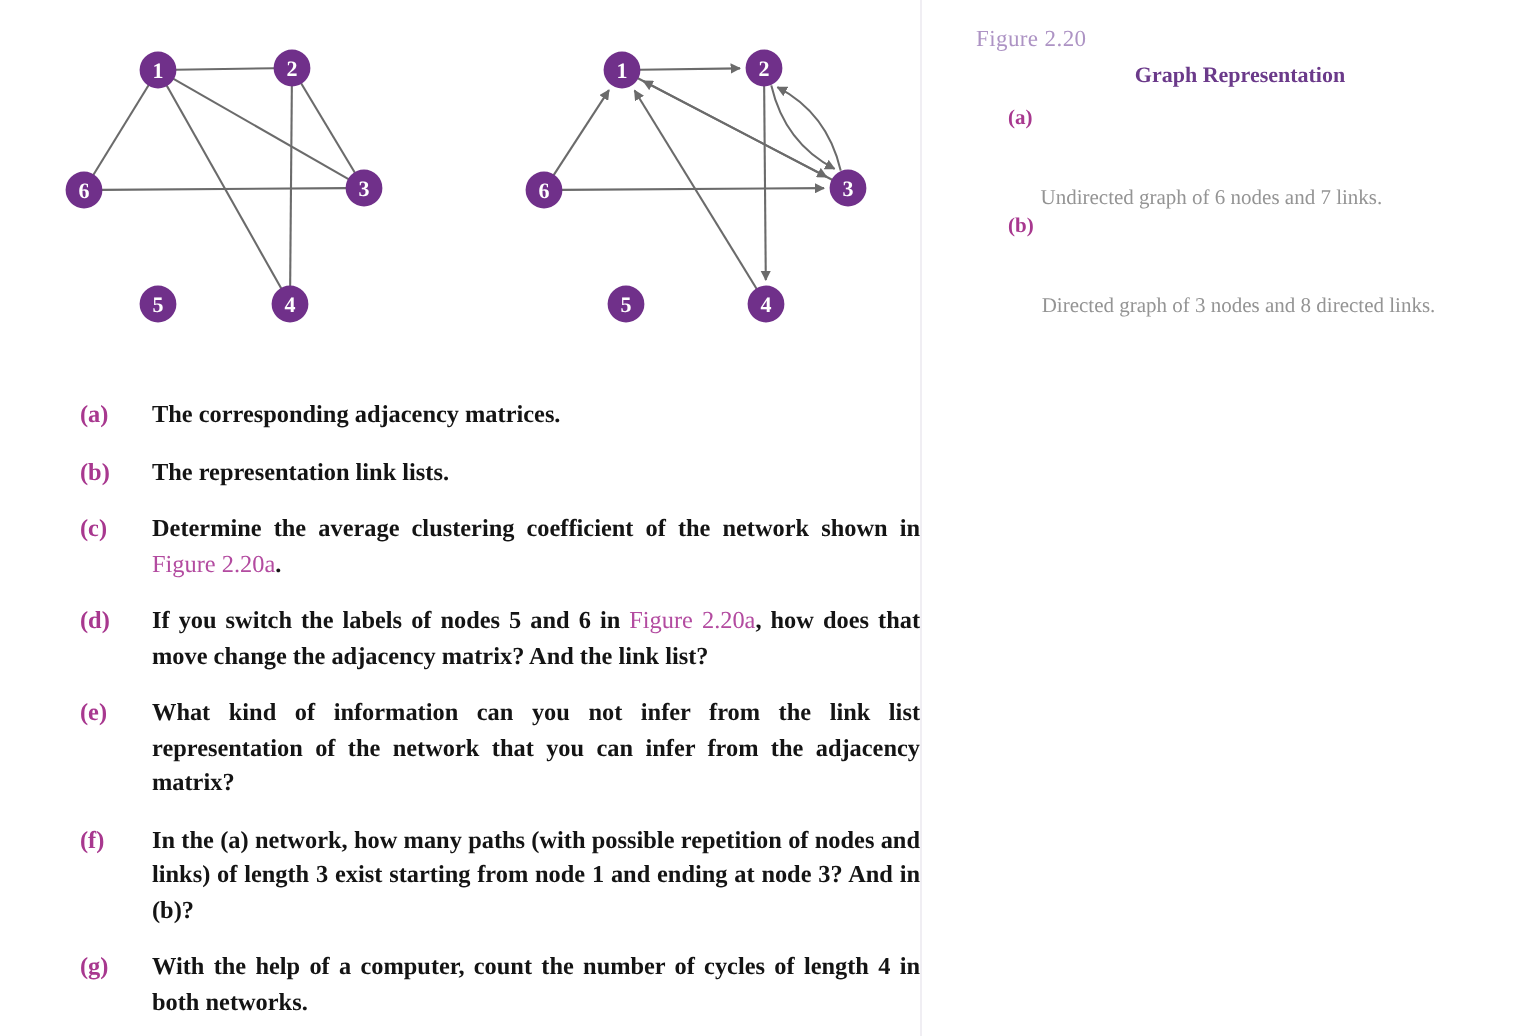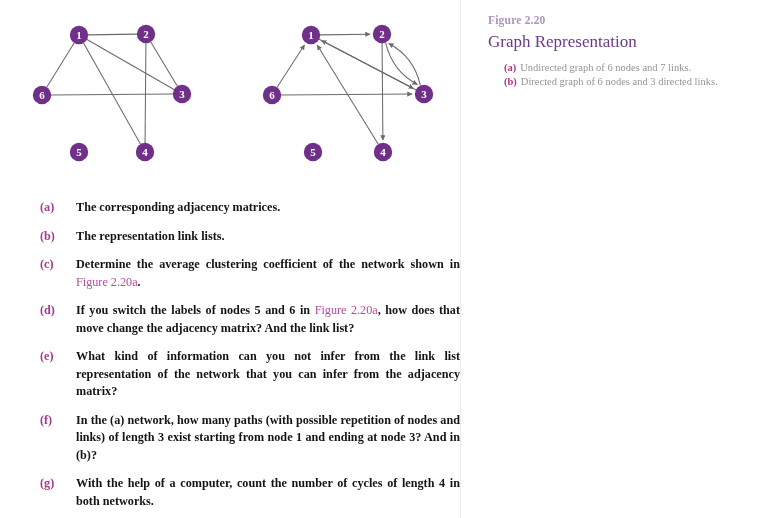--- a/index.html
+++ b/index.html
@@ -17,37 +17,38 @@
   
   .caption{
     position:absolute;left:470px;top:14px;width:282px;
   }
   .divider{
     position:absolute;left:460px;top:0;width:1px;height:518px;
     background:#f0eef3;
   }
   .fig-num{
     font-family:"Liberation Serif", serif;
-    font-size:11.5px;font-weight:bold;color:#ad93c4;
+    font-size:11.5px;font-weight:normal;color:#ad93c4;
     letter-spacing:.2px;margin:0 0 6px 18px;
   }
   .fig-title{
     font-family:"Liberation Serif", serif;
-    font-size:17px;font-weight:normal;color:#6b3a8a;
+    font-size:11px;font-weight:bold;color:#6b3a8a;
     margin:0 0 9px 18px;
+    text-align:center;
   }
   .cap-list{margin:0;padding:0;list-style:none;}
   .cap-item{
     display:flex;margin:0 0 1px 34px;font-size:10.5px;line-height:13px;
     color:#949494;
   }
   .cap-item .lbl{
     color:#a8388f;font-weight:bold;margin-right:4px;flex:0 0 auto;
   }
-  .cap-item .txt{flex:1 1 auto;text-align:justify;}
+  .cap-item .txt{flex:1 1 auto;text-align:justify;margin-top:40px;}
 
   
   .questions{
     position:absolute;left:40px;top:199px;width:420px;
   }
   .q{
     display:flex;margin-bottom:11px;
     font-size:12.2px;line-height:17.5px;
     color:#141414;font-weight:bold;
   }
@@ -128,21 +129,21 @@
   <div class="caption">
     <div class="fig-num">Figure 2.20</div>
     <div class="fig-title">Graph Representation</div>
     <ul class="cap-list" id="caption-list">
         <li class="cap-item">
           <span class="lbl">(a)</span>
           <span class="txt">Undirected graph of 6 nodes and 7 links.</span>
         </li>
         <li class="cap-item">
           <span class="lbl">(b)</span>
-          <span class="txt">Directed graph of 6 nodes and 3 directed links.</span>
+          <span class="txt">Directed graph of 3 nodes and 8 directed links.</span>
         </li>
       </ul>
   </div>
 
   <div class="questions" id="question-list">
       <div class="q nojust">
         <span class="qlbl">(a)</span>
         <span class="qtxt"><span>The corresponding adjacency matrices.</span></span>
       </div>
       <div class="q nojust">

